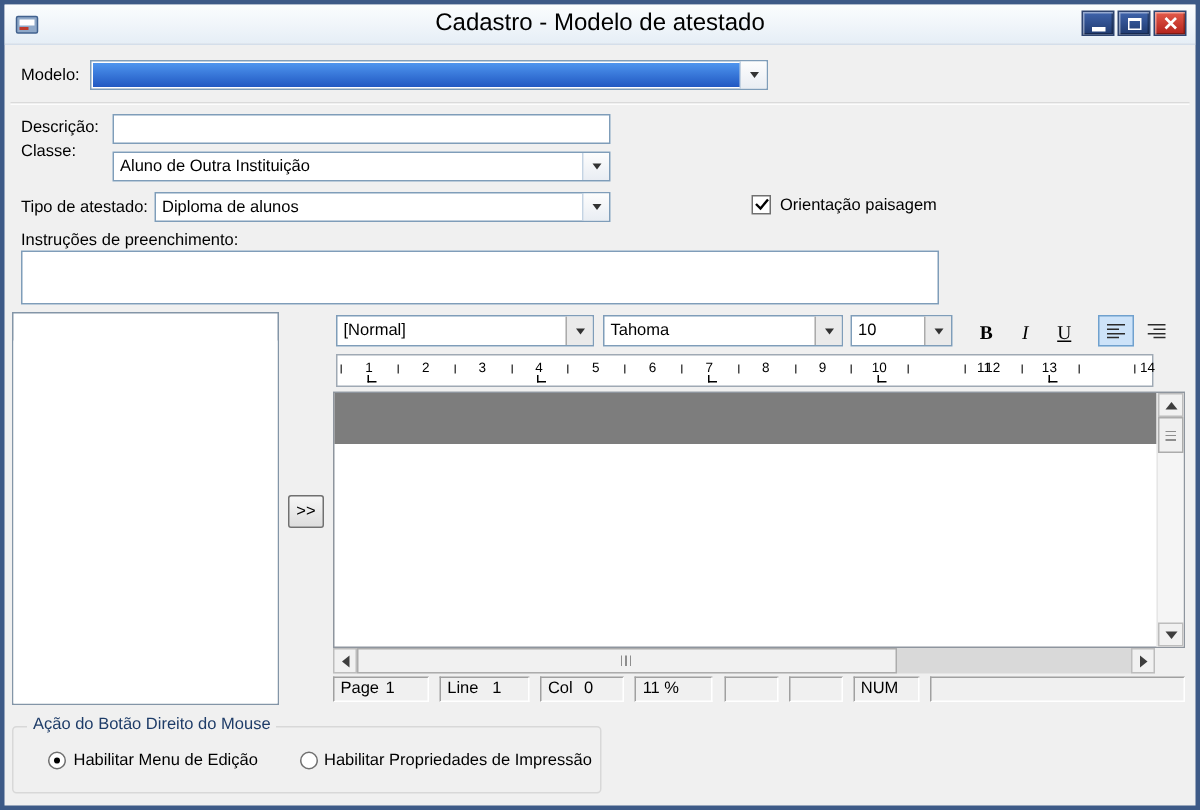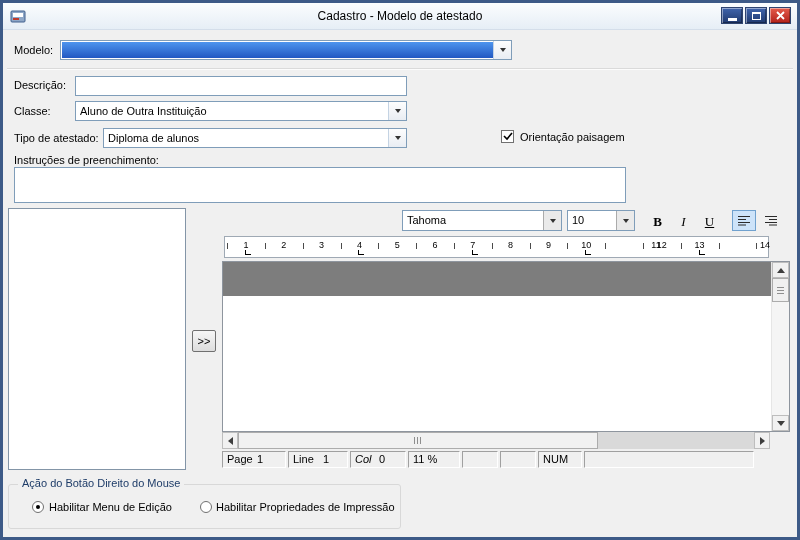--- a/index.html
+++ b/index.html
@@ -1,18 +1,18 @@
 <!DOCTYPE html>
 <html><head>
 <meta charset="utf-8">
 <style>
   html,body{margin:0;padding:0;background:#FFF;}
   .window{position:relative;width:800px;height:540px;box-sizing:border-box;border:3px solid #3D5A87;background:#F0F0F0;font-family:"Liberation Sans",sans-serif;font-size:11px;color:#000;overflow:hidden;}
   .titlebar{position:absolute;left:0;top:0;width:794px;height:26px;background:linear-gradient(#FBFDFE,#E6EEF6);border-bottom:1px solid #D4DEEA;}
-  .title{position:absolute;left:0;right:0;top:0;text-align:center;line-height:26px;font-size:12px;}
+  .title{position:absolute;left:0;right:0;top:0;text-align:center;line-height:26px;font-size:16px;}
   .app-icon{position:absolute;left:7px;top:5px;width:16px;height:16px;}
   .win-controls{position:absolute;right:6px;top:4px;display:flex;gap:2px;}
   .win-btn{width:22px;height:17px;padding:0;display:flex;align-items:center;justify-content:center;border:1px solid #2E4470;box-shadow:inset 1px 1px 0 rgba(255,255,255,.45),inset -1px -1px 0 rgba(0,0,0,.30);cursor:default;}
   .win-btn.minb,.win-btn.maxb{background:linear-gradient(#3F64AC,#203A6F);}
   .win-btn.closeb{background:linear-gradient(#E55B4B,#B2211B);}
   .glyph-min{width:9px;height:3px;background:#FFF;margin-top:8px;}
   .glyph-max{width:9px;height:8px;border:1px solid #FFF;border-top-width:2px;box-sizing:border-box;}
   .flabel{position:absolute;white-space:nowrap;line-height:13px;}
   .divider{position:absolute;left:4px;top:65px;width:786px;border-top:1px solid #DADADA;border-bottom:1px solid #FCFCFC;}
   .tinput{position:absolute;box-sizing:border-box;background:#FFF;border:1px solid #7F9DB9;font:11px "Liberation Sans",sans-serif;padding:2px 4px;outline:none;}
@@ -50,21 +50,21 @@
   .vthumb{position:absolute;left:0;top:16px;width:17px;height:24px;box-sizing:border-box;background:#F0F0F0;border:1px solid #ACACAC;}
   .vthumb::after{content:"";position:absolute;left:4px;right:4px;top:8px;height:7px;background:repeating-linear-gradient(to bottom,#8E8E8E 0 1px,transparent 1px 3px);}
   .hscroll{position:absolute;left:0;top:224px;width:548px;height:17px;background:#D9D9D9;}
   .hthumb{position:absolute;left:16px;top:0;width:360px;height:17px;box-sizing:border-box;background:#F1F1F1;border:1px solid #ACACAC;}
   .hthumb::after{content:"";position:absolute;top:4px;bottom:4px;left:50%;width:7px;margin-left:-4px;background:repeating-linear-gradient(to right,#8E8E8E 0 1px,transparent 1px 3px);}
   .sb-corner{position:absolute;left:548px;top:224px;width:20px;height:17px;background:#F0F0F0;}
   .tri-up{width:0;height:0;border-left:4px solid transparent;border-right:4px solid transparent;border-bottom:5px solid #3E3E3E;}
   .tri-down{width:0;height:0;border-left:4px solid transparent;border-right:4px solid transparent;border-top:5px solid #3E3E3E;}
   .tri-left{width:0;height:0;border-top:4px solid transparent;border-bottom:4px solid transparent;border-right:5px solid #3E3E3E;}
   .tri-right{width:0;height:0;border-top:4px solid transparent;border-bottom:4px solid transparent;border-left:5px solid #3E3E3E;}
-  .status-bar{position:absolute;left:0;top:243px;width:568px;height:17px;display:flex;gap:2px;}
+  .status-bar{position:absolute;left:0;top:243px;width:568px;height:17px;display:flex;gap:2px;justify-content:space-between;}
   .status-seg{box-sizing:border-box;height:17px;border:1px solid;border-color:#A0A0A0 #FFF #FFF #A0A0A0;background:#F0F0F0;line-height:15px;padding:0 4px;overflow:hidden;white-space:nowrap;flex:0 0 auto;}
   .seg-label{display:inline-block;}
   .groupbox{position:absolute;left:5px;top:481px;width:393px;height:45px;box-sizing:border-box;border:1px solid #D8D8D8;border-radius:3px;}
   .group-legend{position:absolute;left:9px;top:-8px;background:#F0F0F0;padding:0 4px;color:#1E3C68;}
   .rlabel{position:absolute;line-height:12px;white-space:nowrap;}
 </style>
 </head>
 <body>
 
 <div class="window">
@@ -97,21 +97,21 @@
     <div class="combo-btn">
         <i class="arr"></i>
       </div>
   </div>
 
   <div class="divider"></div>
 
   <span class="flabel" style="left:11px;top:76px">Descrição:</span>
   <input class="tinput" style="left: 72px; top: 73px; width: 332px; height: 20px;" value="">
 
-  <span class="flabel" style="left:11px;top:102px">Classe:</span>
+  <span class="flabel" style="left:11px;top:92px">Classe:</span>
   <div class="combo" style="left:72px;top:98px;width:332px;height:20px">
     <span class="combo-text">Aluno de Outra Instituição</span>
     <div class="combo-btn">
         <i class="arr"></i>
       </div>
   </div>
 
   <span class="flabel" style="left:11px;top:129px">Tipo de atestado:</span>
   <div class="combo" style="left:100px;top:125px;width:304px;height:20px">
     <span class="combo-text">Diploma de alunos</span>
@@ -131,20 +131,26 @@
   <textarea class="tinput" style="left: 11px; top: 164px; width: 612px; height: 36px; resize: none;"></textarea>
 
   <div class="var-panel">
     <div class="var-list"></div>
   </div>
 
   <button class="pushbtn" style="left:189px;top:327px;width:24px;height:22px">&gt;&gt;</button>
 
   <div class="editor">
     <div class="toolbar">
+      <div class="combo tb" style="left:2px;top:2px;width:172px;height:21px">
+        <span class="combo-text">[Normal]</span>
+        <div class="combo-btn">
+            <i class="arr"></i>
+          </div>
+      </div>
       <div class="combo tb" style="left:180px;top:2px;width:160px;height:21px">
         <span class="combo-text">Tahoma</span>
         <div class="combo-btn">
             <i class="arr"></i>
           </div>
       </div>
       <div class="combo tb" style="left:345px;top:2px;width:68px;height:21px">
         <span class="combo-text">10</span>
         <div class="combo-btn">
             <i class="arr"></i>
@@ -225,21 +231,21 @@
       <div class="hthumb"></div>
       <button class="sb-btn sb-h" style="left:532px">
           <i class="tri-right"></i>
         </button>
     </div>
     <div class="sb-corner"></div>
 
     <div class="status-bar">
         <div class="status-seg" style="width: 64px;"><span class="seg-label" style="width: 30px;">Page</span><span>1</span></div>
         <div class="status-seg" style="width: 60px;"><span class="seg-label" style="width: 30px;">Line</span><span>1</span></div>
-        <div class="status-seg" style="width: 56px;"><span class="seg-label" style="width: 24px; font-style: italic;">Col</span><span>0</span></div>
+        <div class="status-seg" style="width: 56px;"><span class="seg-label" style="width: 24px;">Col</span><span>0</span></div>
         <div class="status-seg" style="width: 52px;"><span>11 %</span></div>
         <div class="status-seg" style="width: 36px;"></div>
         <div class="status-seg" style="width: 36px;"></div>
         <div class="status-seg" style="width: 44px;"><span>NUM</span></div>
         <div class="status-seg" style="width: 170px;"></div>
       </div>
   </div>
 
   <div class="groupbox">
     <span class="group-legend">Ação do Botão Direito do Mouse</span>

